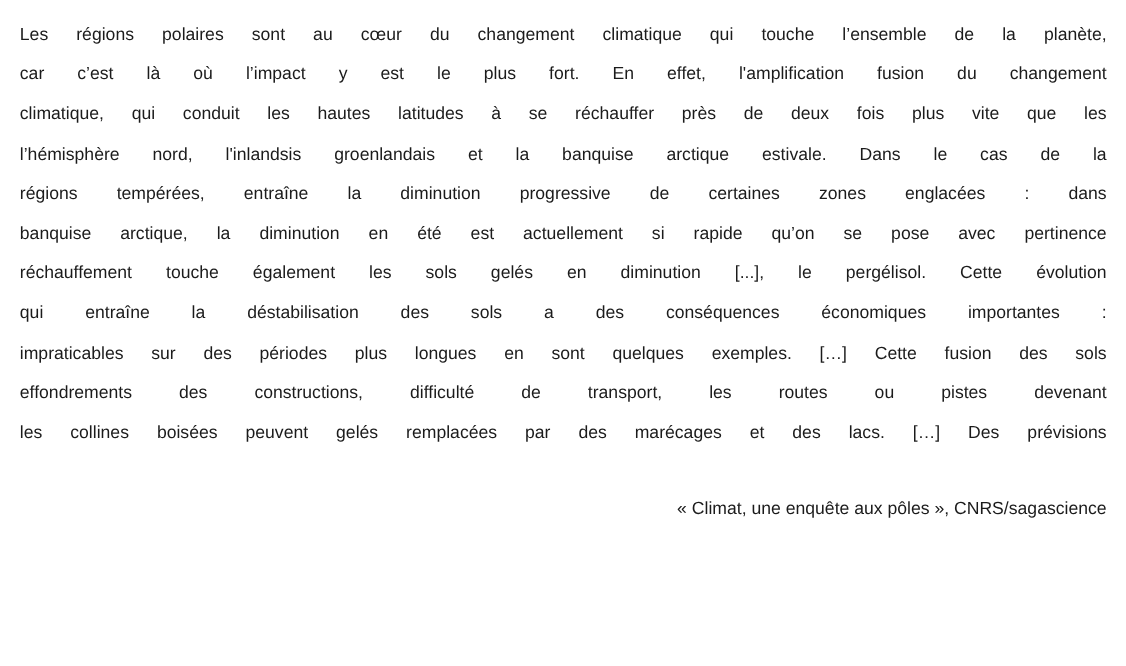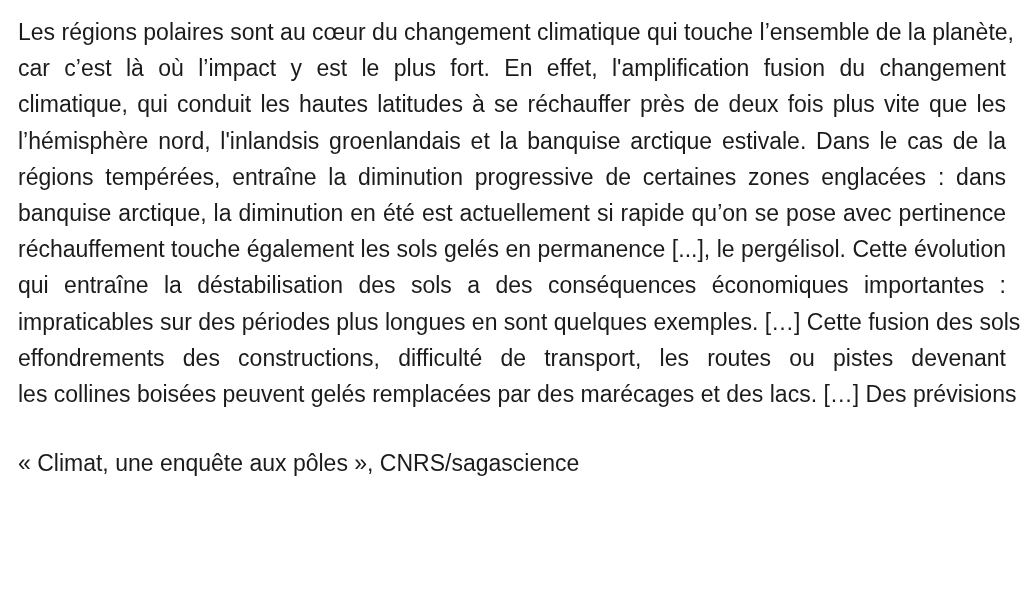--- a/index.html
+++ b/index.html
@@ -8,49 +8,49 @@
   }
   body {
     width: 1024px;
     height: 605px;
     background: #ffffff;
     font-family: "Liberation Sans", sans-serif;
     overflow: hidden;
   }
   .doc {
     padding: 14px 18px 0 18px;
-    font-size: 23px;
+    font-size: 16px;
   }
   .paragraph .line {
     line-height: 36.2px;
     text-align: justify;
     text-align-last: justify;
     white-space: nowrap;
   }
   .paragraph .line.last {
     text-align-last: left;
     white-space: normal;
   }
   .caption {
     margin-top: 33px;
     line-height: 36.2px;
-    text-align: left;
+    text-align: right;
   }
 </style>
 </head>
 <body style="background: rgb(255, 255, 255); color: rgb(27, 27, 27);">
 
 <div class="doc">
   <div class="paragraph">
       <div class="line">Les régions polaires sont au cœur du changement climatique qui touche l’ensemble de la planète,</div>
       <div class="line">car c’est là où l’impact y est le plus fort. En effet, l'amplification fusion du changement</div>
       <div class="line">climatique, qui conduit les hautes latitudes à se réchauffer près de deux fois plus vite que les</div>
       <div class="line">l’hémisphère nord, l'inlandsis groenlandais et la banquise arctique estivale. Dans le cas de la</div>
       <div class="line">régions tempérées, entraîne la diminution progressive de certaines zones englacées : dans</div>
       <div class="line">banquise arctique, la diminution en été est actuellement si rapide qu’on se pose avec pertinence</div>
-      <div class="line">réchauffement touche également les sols gelés en permanence [...], le pergélisol. Cette évolution</div>
+      <div class="line">réchauffement touche également les sols gelés en diminution [...], le pergélisol. Cette évolution</div>
       <div class="line">qui entraîne la déstabilisation des sols a des conséquences économiques importantes :</div>
       <div class="line">impraticables sur des périodes plus longues en sont quelques exemples. […] Cette fusion des sols</div>
       <div class="line">effondrements des constructions, difficulté de transport, les routes ou pistes devenant</div>
       <div class="line">les collines boisées peuvent gelés remplacées par des marécages et des lacs. […] Des prévisions</div>
     </div>
   <div class="caption">« Climat, une enquête aux pôles », CNRS/sagascience</div>
 </div>
 
 </body></html>

